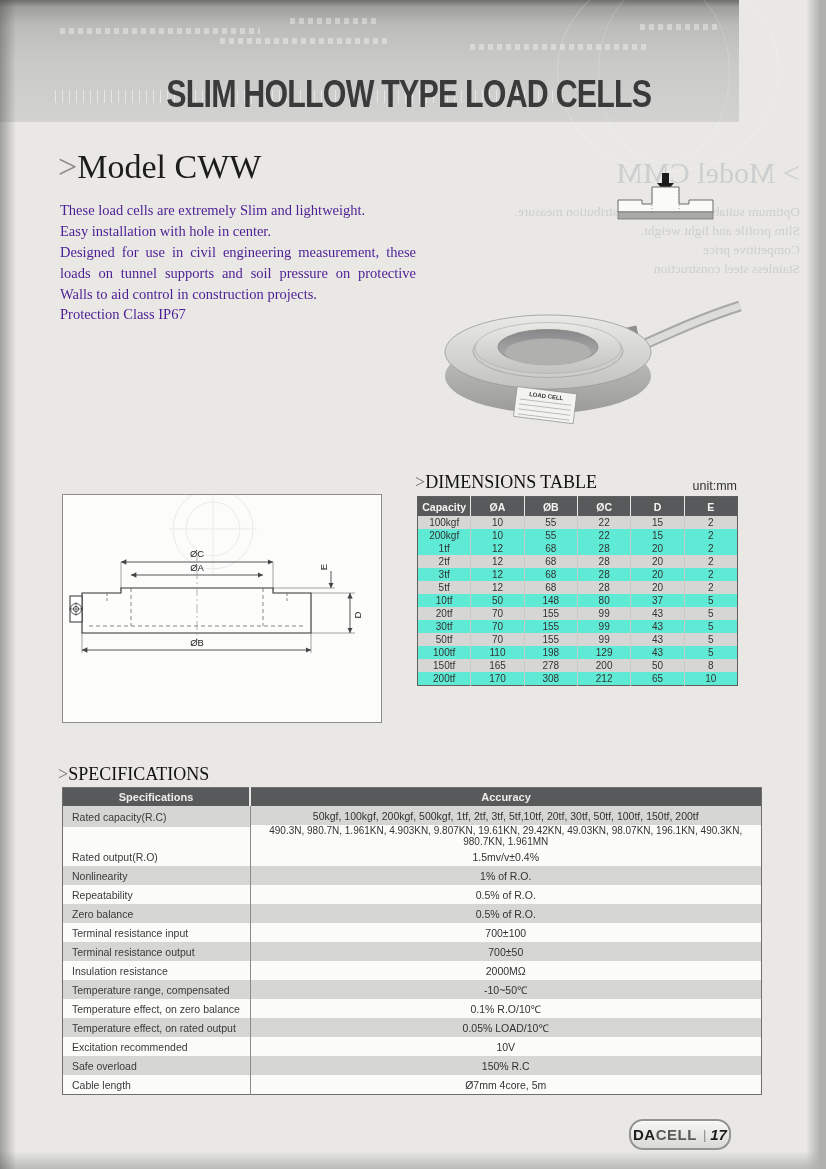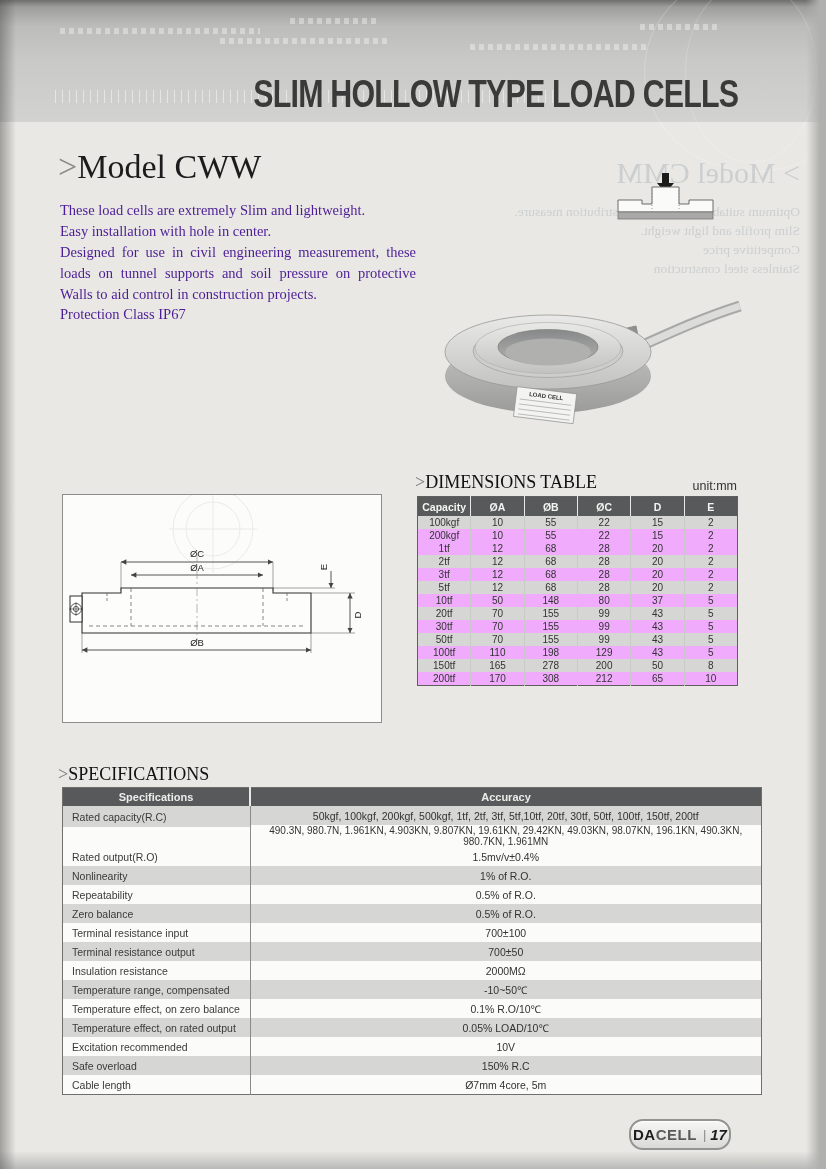--- a/index.html
+++ b/index.html
@@ -1,20 +1,20 @@
 <!DOCTYPE html>
 <html><head>
 <meta charset="utf-8">
 <style>
   html,body{margin:0;padding:0;background:#c9c9c7;}
   #page{position:relative;width:826px;height:1169px;background:#e9e8e4;overflow:hidden;
         font-family:"Liberation Sans",sans-serif;color:#2f2f2f;}
 
   
-  .banner{position:absolute;left:0;top:0;width:826px;height:122px;
+  .banner{position:absolute;left:0;top:0;width:739px;height:122px;
     background:linear-gradient(180deg,#6e6e6c 0,#9e9e9c 7px,#bcbcba 26px,#c9c9c7 60px,#d2d2d0 100%);}
   .banner-title{position:absolute;right:88px;bottom:6px;font-weight:bold;font-size:38px;
     letter-spacing:-1px;color:#3a3a3a;transform:scaleX(.8);transform-origin:100% 50%;white-space:nowrap;}
   .tex{position:absolute;opacity:.55;background:
     repeating-linear-gradient(90deg,rgba(255,255,255,.65) 0 5px,transparent 5px 9px);}
   .tex.t1{left:60px;top:28px;width:200px;height:6px;}
   .tex.t2{left:220px;top:38px;width:170px;height:6px;}
   .tex.t3{left:470px;top:44px;width:180px;height:6px;}
   .tex.t4{left:290px;top:18px;width:90px;height:6px;}
   .tex.t5{left:640px;top:24px;width:80px;height:6px;}
@@ -58,21 +58,21 @@
     background:#fcfcfb;border:1px solid #8d8d8b;}
 
   
   .dims-head{position:absolute;left:415px;top:472px;width:322px;display:flex;
     justify-content:space-between;align-items:flex-end;}
   .dims-head .h{font-family:"Liberation Serif",serif;font-size:18px;color:#111;}
   .dims-head .h .gt{color:#777;}
   .dims-head .u{font-size:12.5px;color:#333;}
   table{border-collapse:collapse;}
   .dims-table{position:absolute;left:417px;top:496px;width:321px;table-layout:fixed;
-    border:1px solid #5f5f5d;background:#f0abfc;padding-left:26px;}
+    border:1px solid #5f5f5d;background:#5eead4;padding-left:26px;}
   .dims-table th{background:#58595b;color:#f4f4f2;font-size:10.5px;font-weight:bold;
     height:17px;border-left:1px solid #e8e8e6;}
   .dims-table th:first-child{border-left:none;}
   .dims-table td{font-size:10px;color:#333;text-align:center;height:13px;
     border-left:1px solid #c9c9c8;padding:0;}
   .dims-table td:first-child{border-left:none;}
   .dims-table tr.shaded td{background:#d6d6d4;}
 
   
   .spec-head{position:absolute;left:58px;top:764px;font-family:"Liberation Serif",serif;

